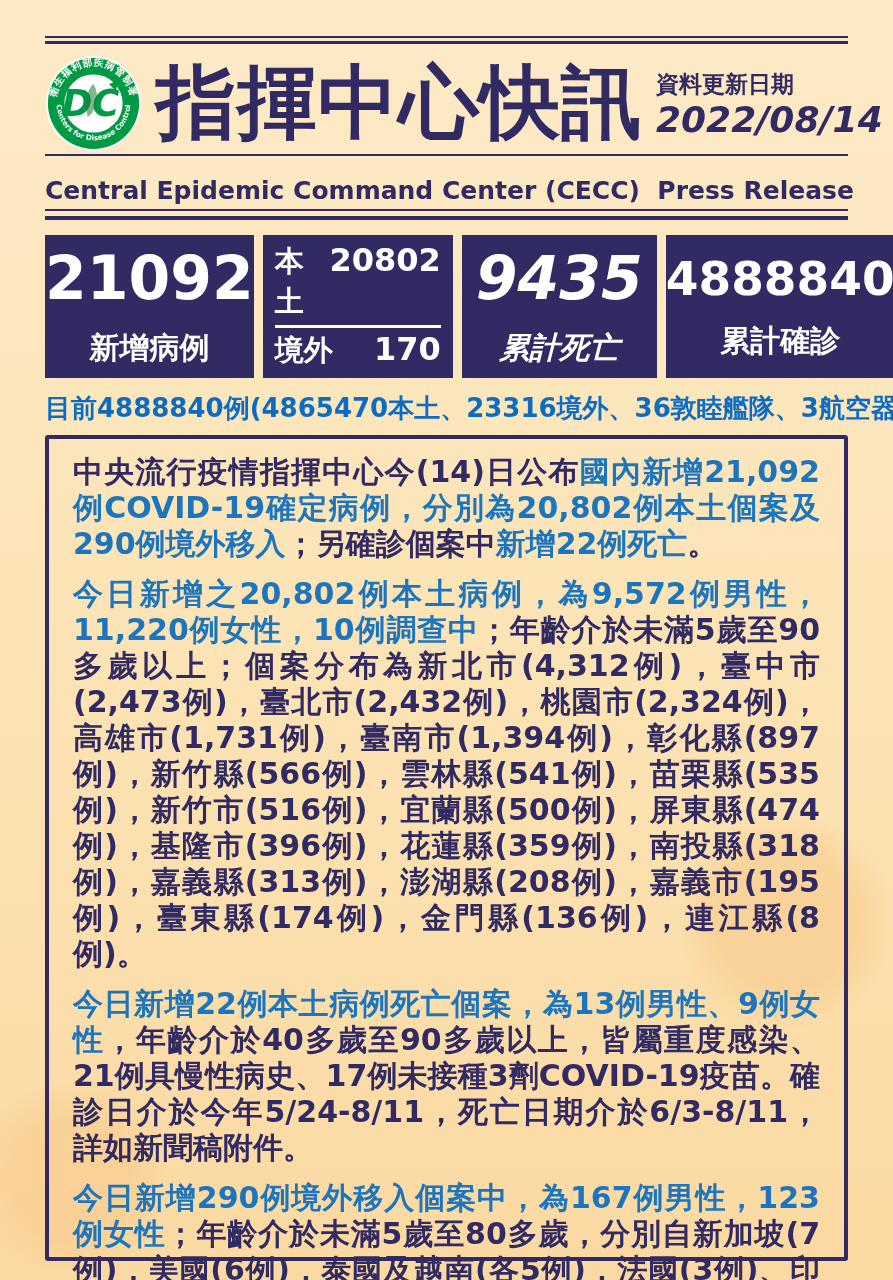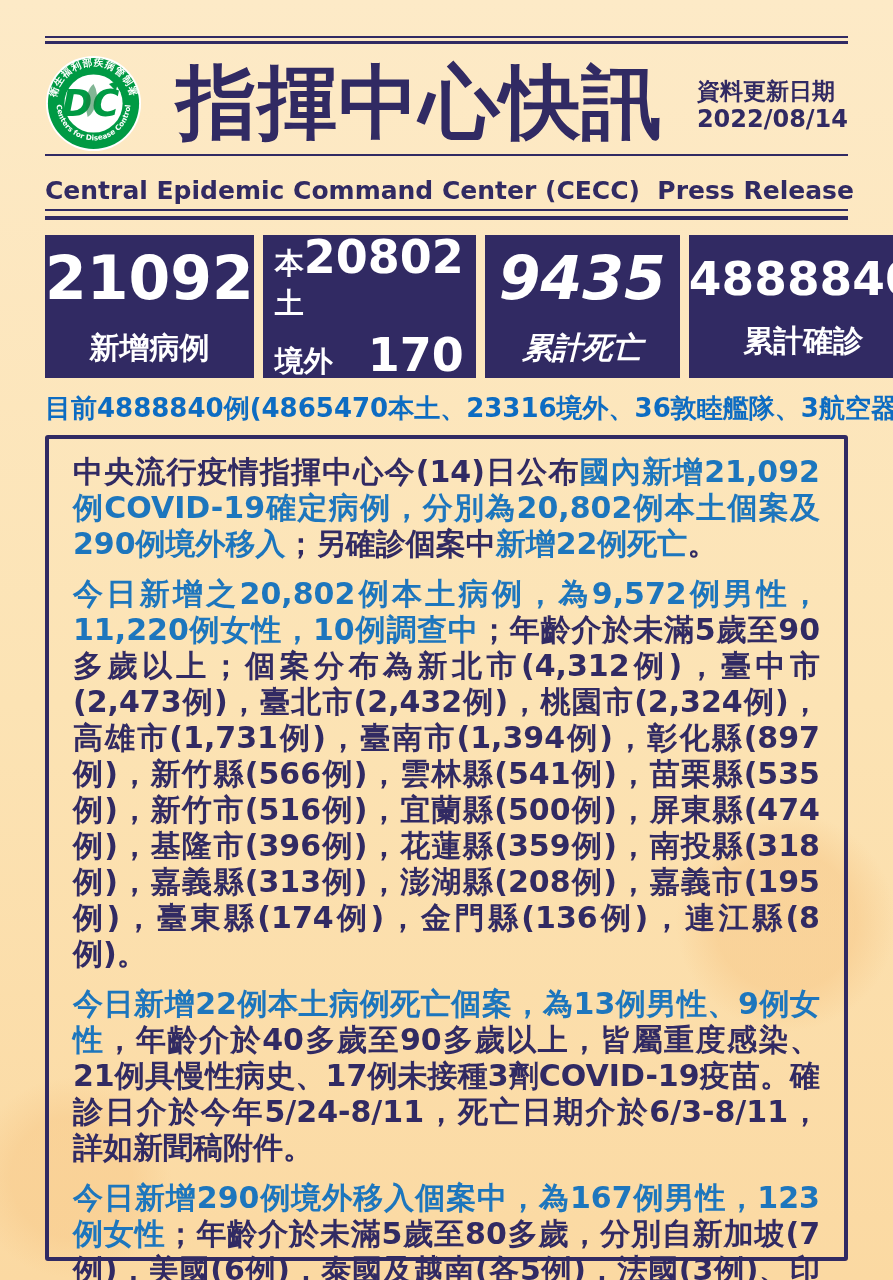--- a/index.html
+++ b/index.html
@@ -31,42 +31,42 @@
   .rule.gap5{margin-top:5px;}
 
   .header-row{display:flex;align-items:center;gap:14px;margin-top:8px;height:102px;}
   .logo{flex:0 0 97px;height:97px;}
   .main-title{
     flex:1;text-align:center;font-size:80px;font-weight:bold;
     color:var(--navy);letter-spacing:1px;line-height:1;white-space:nowrap;
   }
   .date-block{flex:0 0 134px;font-weight:bold;line-height:1.2;padding-top:6px;}
   .date-label{font-size:23px;}
-  .date-value{font-size:24px;}
+  .date-value{font-size:36px;font-style:italic;}
 
   .subtitle{
     text-align:center;font-size:25px;font-weight:bold;color:var(--navy);
     white-space:pre;padding:20px 0 4px;
   }
 
   .stats-row{display:flex;gap:9px;margin-top:15px;height:143px;}
   .stat-box{
     background:var(--navy);color:var(--white);border-radius:0;
     display:flex;flex-direction:column;align-items:center;justify-content:center;
   }
   .stat-box .value{font-weight:bold;font-size:60px;line-height:1.05;}
   .stat-box .label{font-weight:bold;font-size:30px;line-height:1.2;margin-top:20px;}
   .stat-box.b1{flex:0 0 198px;}
   .stat-box.b2{flex:0 0 190px;padding:0 12px;align-items:flex-end;}
   .stat-box.b3{flex:0 0 195px;font-style:italic;}
   .stat-box.b4{flex:0 0 191px;}
   .stat-box.b4 .value{font-size:47px;}
   .split-row{display:flex;align-items:baseline;width:100%;justify-content:space-between;}
   .split-row .slabel{font-weight:bold;font-size:29px;}
-  .split-row .svalue{font-weight:bold;font-size:46px;line-height:1.1;}
+  .split-row .svalue{font-weight:bold;font-size:32px;line-height:1.1;}
   .split-divider{height:3px;background:var(--white);width:100%;margin:3px 0;}
 
   .current-total{
     margin-top:13px;text-align:center;font-weight:bold;
     font-size:26px;color:var(--bright-blue);white-space:nowrap;
   }
 
   .press-box{
     margin-top:9px;height:826px;border:4px solid var(--navy);border-radius:3px;
     padding:15px 24px 12px;display:flex;flex-direction:column;

